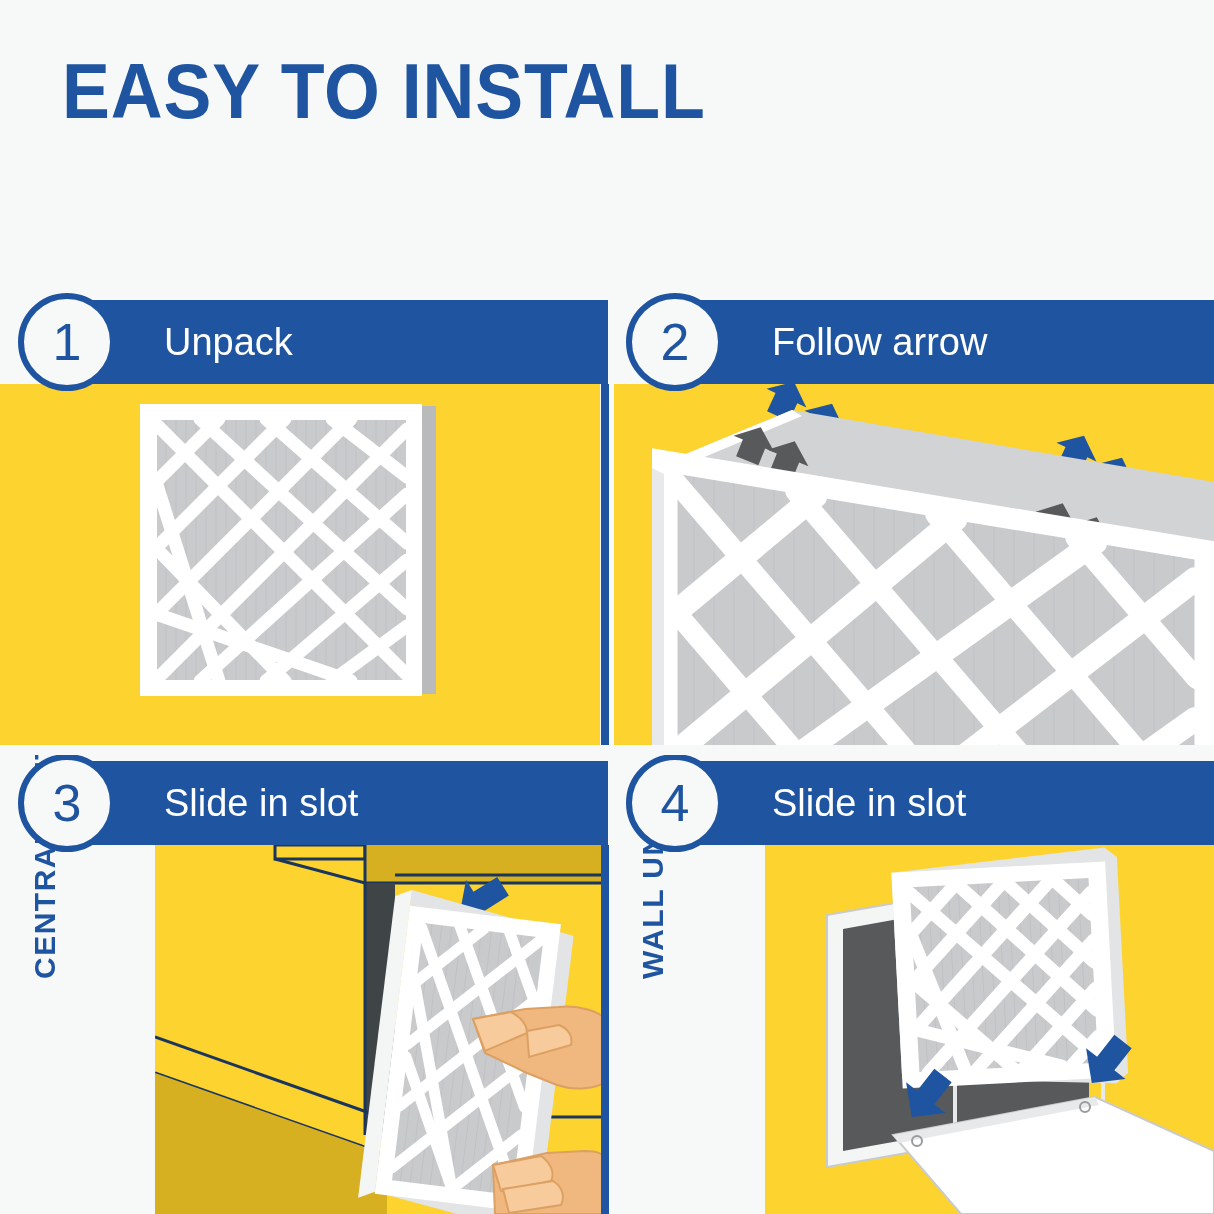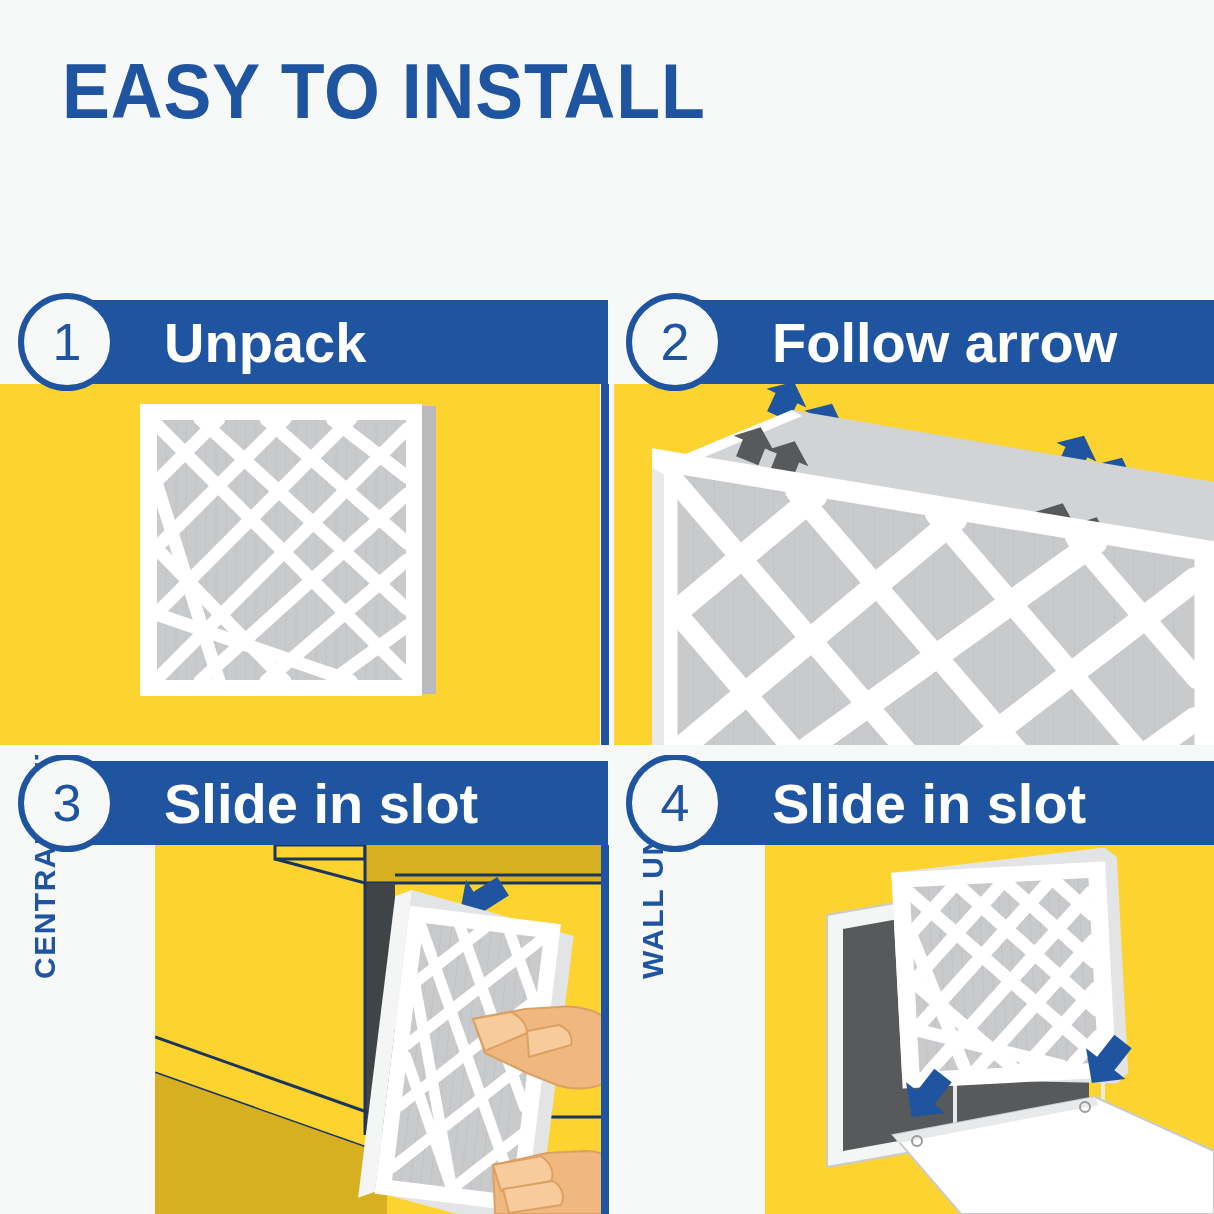--- a/index.html
+++ b/index.html
@@ -37,22 +37,22 @@
     position:absolute;
     background:#1f55a0;
     height:84px;
   }
   .hdr-label{
     position:absolute;
     left:112px;
     top:50%;
     transform:translateY(-50%);
     color:#ffffff;
-    font-size:56px;
-    font-weight:bold;
+    font-size:38px;
+    font-weight:normal;
     white-space:nowrap;
     letter-spacing:0px;
   }
   .badge{
     position:absolute;
     width:98px;height:98px;
     border-radius:50%;
     background:#f7f8f8;
     border:6px solid #1f55a0;
     box-sizing:border-box;

